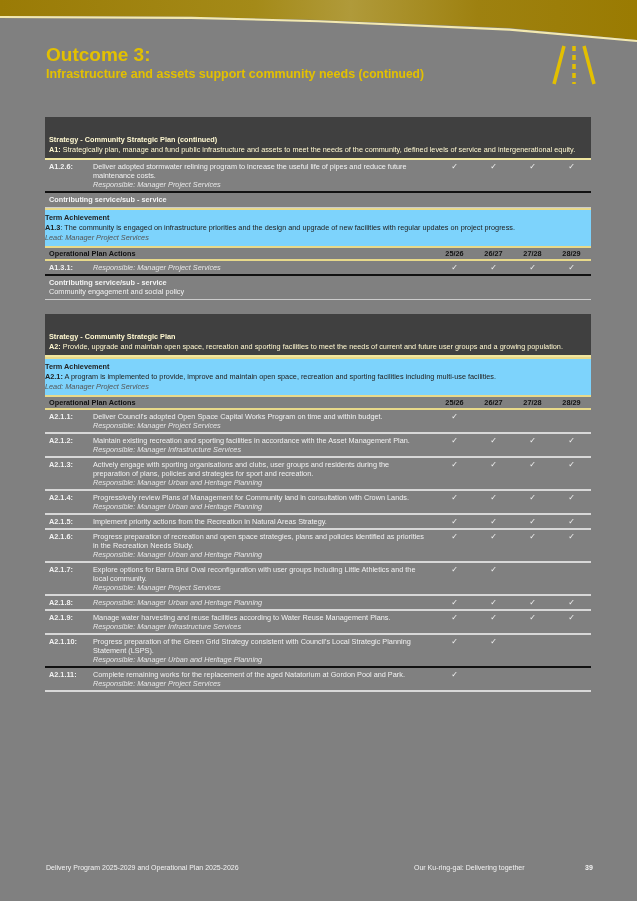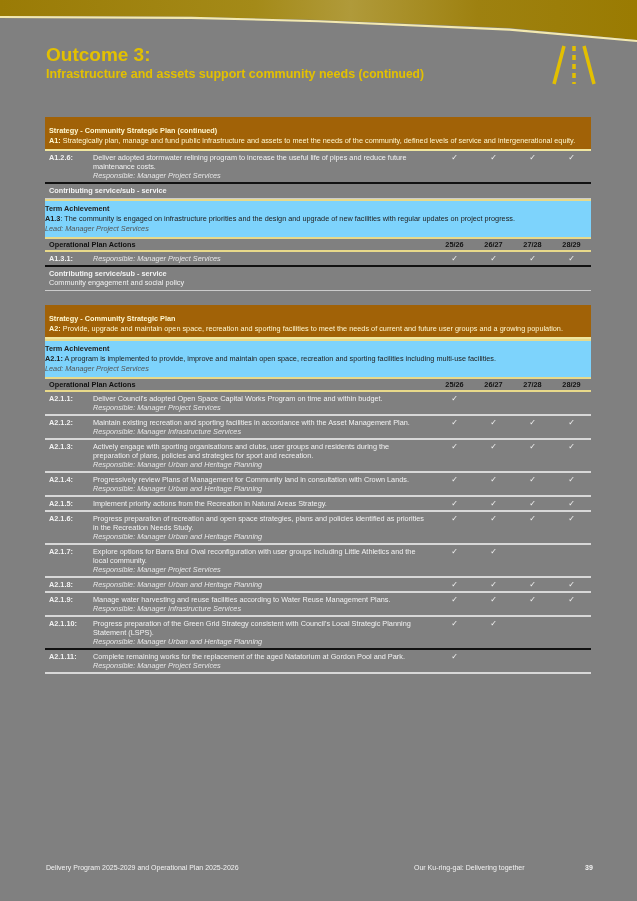--- a/index.html
+++ b/index.html
@@ -20,21 +20,21 @@
     clip-path: polygon(0 38%, 30% 40%, 50% 48%, 80% 68%, 100% 95%, 100% 100%, 80% 73%, 50% 53%, 30% 45%, 0 43%);
   }
   .title-block { position:absolute; left:46px; top:44px; }
   .title-main { color:#e3c000; font-size:19px; font-weight:bold; line-height:22px; }
   .title-sub { color:#e3c000; font-size:12.5px; font-weight:bold; line-height:16px; }
   .title-sub small { font-size:12px; }
   .road-icon { position:absolute; left:550px; top:40px; width:48px; height:48px; }
 
   .content { position:absolute; left:45px; top:117px; width:546px; font-size:7.3px; }
   .strategy {
-    background:#a16207; color:#fff8d0; padding:9px 4px 3px 4px; line-height:10px;
+    background:#404040; color:#fff8d0; padding:18px 4px 3px 4px; line-height:10px;
     border-bottom:2px solid #f0e6a0;
   }
   .strategy .hd { font-weight:bold; }
   .strategy b { font-weight:bold; }
   .term {
     background:#7dd3fc; color:#222; padding:3px 0; line-height:10px;
     border-top:2px solid #e8d98a; border-bottom:2px solid #e8d98a;
   }
   .term .hd { font-weight:bold; }
   .term i { color:#555; }

